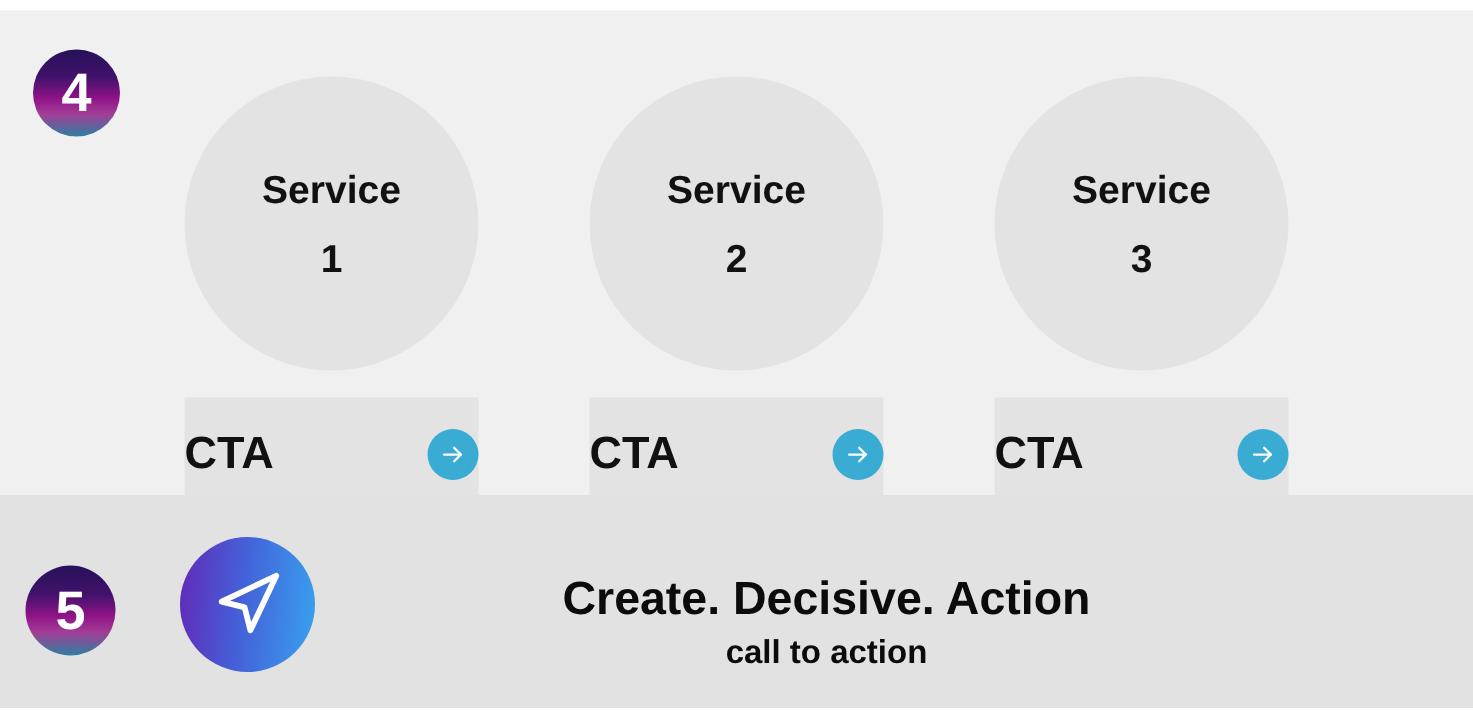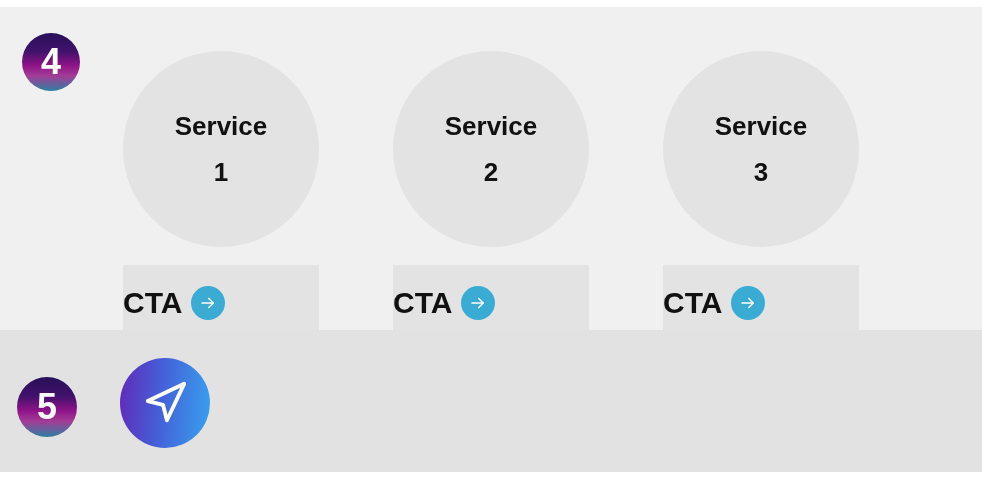--- a/index.html
+++ b/index.html
@@ -63,21 +63,21 @@
     display:flex;flex-direction:column;align-items:center;justify-content:center;
     text-align:center;
     color:var(--text_dark);
     font-weight:bold;font-size:26px;line-height:46px;
   }
   .cta-button{
     margin-top:18px;
     width:196px;height:76px;
     background:var(--shape_fill);
     border:none;cursor:pointer;
-    display:flex;align-items:center;justify-content:flex-start;gap:9px;
+    display:flex;align-items:center;justify-content:space-between;gap:9px;
     font-family:inherit;
     font-weight:bold;font-size:30px;color:var(--text_dark);
   }
   .arrow-circle{
     width:34px;height:34px;border-radius:50%;
     background:var(--cta_circle);
     display:flex;align-items:center;justify-content:center;
     flex:0 0 auto;
   }
 
@@ -169,15 +169,19 @@
     <div class="step-badge badge-5">
       <span>5</span>
     </div>
 
     <div class="send-circle">
       <svg width="46" height="46" viewBox="0 0 24 24" fill="none" stroke="#ffffff" stroke-width="2" stroke-linecap="round" stroke-linejoin="round">
           <polygon points="3 11 22 2 13 21 11 13 3 11"></polygon>
         </svg>
     </div>
 
+    <div class="cta-text">
+      <div class="cta-title">Create. Decisive. Action</div>
+      <div class="cta-subtitle">call to action</div>
+    </div>
   </div>
 
 </div>
 
 </body></html>

